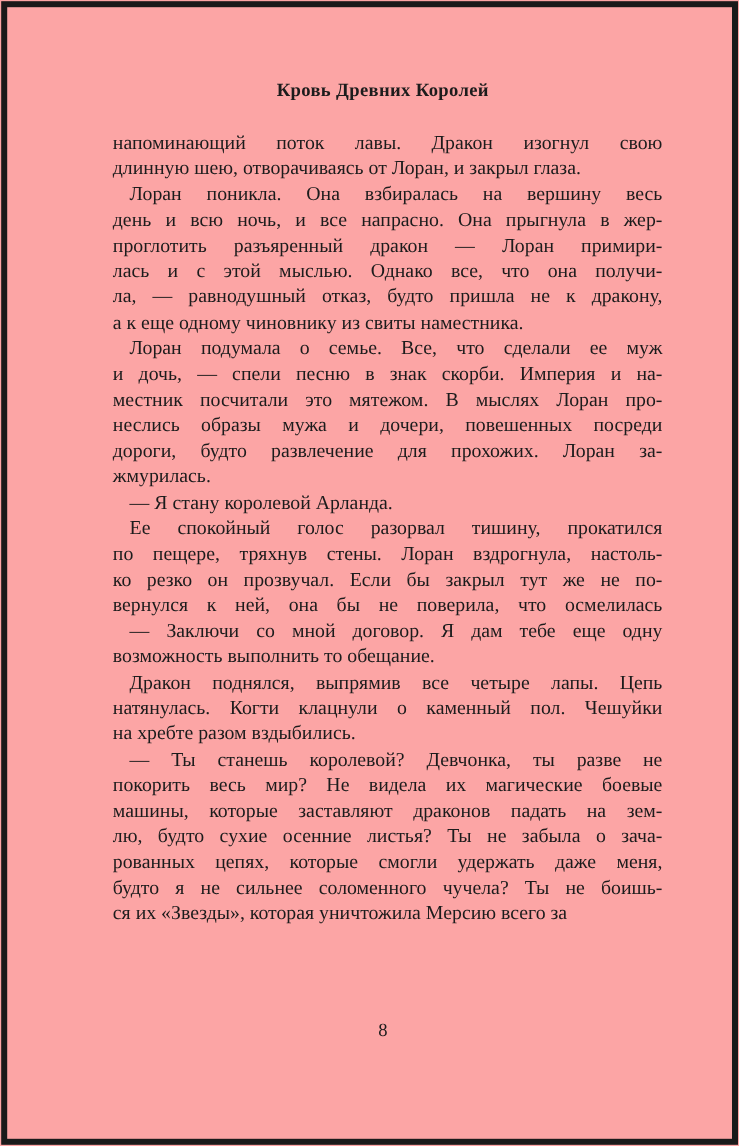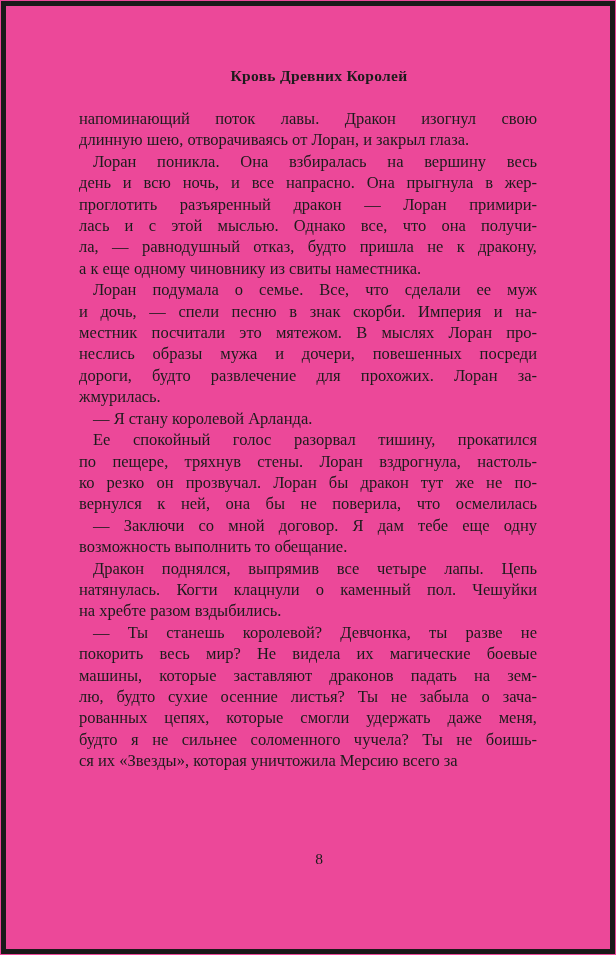--- a/index.html
+++ b/index.html
@@ -1,20 +1,20 @@
 <!DOCTYPE html>
 <html lang="ru"><head>
 <meta charset="utf-8">
 <style>
   html, body { margin: 0; padding: 0; background: #e9e9e9; }
   .page {
     position: relative;
     width: 616px;
     height: 955px;
-    background: #ec4899;
+    background: #fca5a5;
     font-family: "Liberation Serif", "DejaVu Serif", serif;
     color: #1c1c1c;
     overflow: hidden;
     margin: 0 auto;
   }
   .frame {
     position: absolute;
     inset: 1px;
     border: 5px solid #1a1a1a;
     pointer-events: none;
@@ -26,21 +26,21 @@
     width: 458px;
     text-align: center;
     font-size: 15.5px;
     line-height: 20px;
     font-weight: bold;
     letter-spacing: 0.3px;
   }
   .page-body {
     position: absolute;
     top: 108px;
-    left: 79px;
+    left: 94px;
     width: 458px;
     font-size: 16.5px;
     line-height: 21.4px;
   }
   .paragraph { margin: 0; padding: 0; }
   .line {
     text-align: justify;
     text-align-last: justify;
     white-space: normal;
   }
@@ -84,21 +84,21 @@
         <div class="line">неслись образы мужа и дочери, повешенных посреди</div>
         <div class="line">дороги, будто развлечение для прохожих. Лоран за-</div>
         <div class="line last">жмурилась.</div>
       </div>
       <div class="paragraph">
         <div class="line last indent">— Я стану королевой Арланда.</div>
       </div>
       <div class="paragraph">
         <div class="line indent">Ее спокойный голос разорвал тишину, прокатился</div>
         <div class="line">по пещере, тряхнув стены. Лоран вздрогнула, настоль-</div>
-        <div class="line">ко резко он прозвучал. Лоран бы дракон тут же не по-</div>
+        <div class="line">ко резко он прозвучал. Если бы закрыл тут же не по-</div>
         <div class="line">вернулся к ней, она бы не поверила, что осмелилась</div>
       </div>
       <div class="paragraph">
         <div class="line indent">— Заключи со мной договор. Я дам тебе еще одну</div>
         <div class="line last">возможность выполнить то обещание.</div>
       </div>
       <div class="paragraph">
         <div class="line indent">Дракон поднялся, выпрямив все четыре лапы. Цепь</div>
         <div class="line">натянулась. Когти клацнули о каменный пол. Чешуйки</div>
         <div class="line last">на хребте разом вздыбились.</div>

